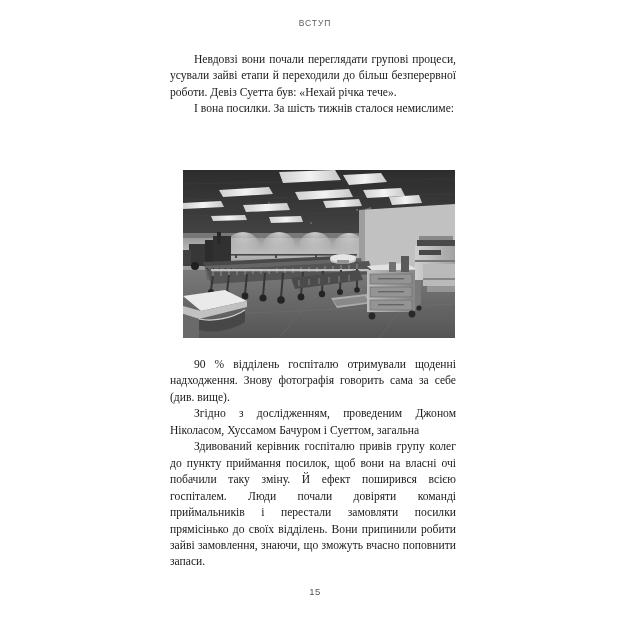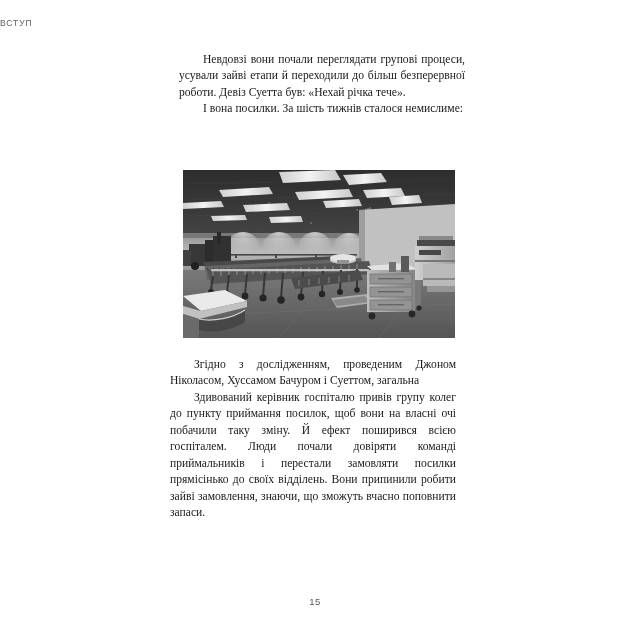--- a/index.html
+++ b/index.html
@@ -18,30 +18,30 @@
     position: relative;
     width: 630px;
     height: 630px;
     background: #ffffff;
   }
   .running-head {
     position: absolute;
     top: 18px;
     left: 0;
     width: 630px;
-    text-align: left;
+    text-align: center;
     font-family: "Liberation Sans", "DejaVu Sans", sans-serif;
     font-size: 8.5px;
     letter-spacing: 0.9px;
     color: #5d5d5d;
     text-transform: uppercase;
   }
   .textblock {
     position: absolute;
-    left: 179px;
+    left: 170px;
     top: 52px;
     width: 286px;
   }
   p.para {
     margin: 0;
     font-size: 11.6px;
     line-height: 16.45px;
     text-align: justify;
     text-indent: 24px;
     color: #19181a;
@@ -61,21 +61,21 @@
   .figure svg { display: block; }
   .lower-block {
     position: absolute;
     left: 170px;
     top: 357px;
     width: 286px;
   }
   .folio {
     position: absolute;
     left: 0;
-    bottom: 23px;
+    bottom: 33px;
     width: 630px;
     text-align: center;
     font-family: "Liberation Sans", "DejaVu Sans", sans-serif;
     font-size: 9.5px;
     color: #555555;
     letter-spacing: 0.4px;
   }
 </style>
 </head>
 <body>
@@ -311,19 +311,20 @@
         <polygon points="0,144 16,149 16,168 0,168" fill="#6f6f6f"></polygon>
         <path d="M16,149 C30,152 50,148 62,140 L62,152 C50,160 30,164 16,160 Z" fill="#4a4a4a"></path>
         <path d="M16,149 C30,152 50,148 62,140" fill="none" stroke="#d8d8d8" stroke-width="1.2"></path>
       </g>
 
       <rect x="0" y="0" width="272" height="168" fill="#000" opacity="0.04"></rect>
     </svg>
   </div>
 
   <div class="lower-block">
+    <p class="para">90 % відділень госпіталю отримували щоденні надходження. Знову фотографія говорить сама за себе (див. вище).</p>
     <p class="para">Згідно з дослідженням, проведеним Джоном Ніколасом, Хуссамом Бачуром і Суеттом, загальна</p>
     <p class="para">Здивований керівник госпіталю привів групу колег до пункту приймання посилок, щоб вони на власні очі побачили таку зміну. Й ефект поширився всією госпіталем. Люди почали довіряти команді приймальників і перестали замовляти посилки прямісінько до своїх відділень. Вони припинили робити зайві замовлення, знаючи, що зможуть вчасно поповнити запаси.</p>
   </div>
 
   <div class="folio">15</div>
 
 </div>
 
 </body></html>

